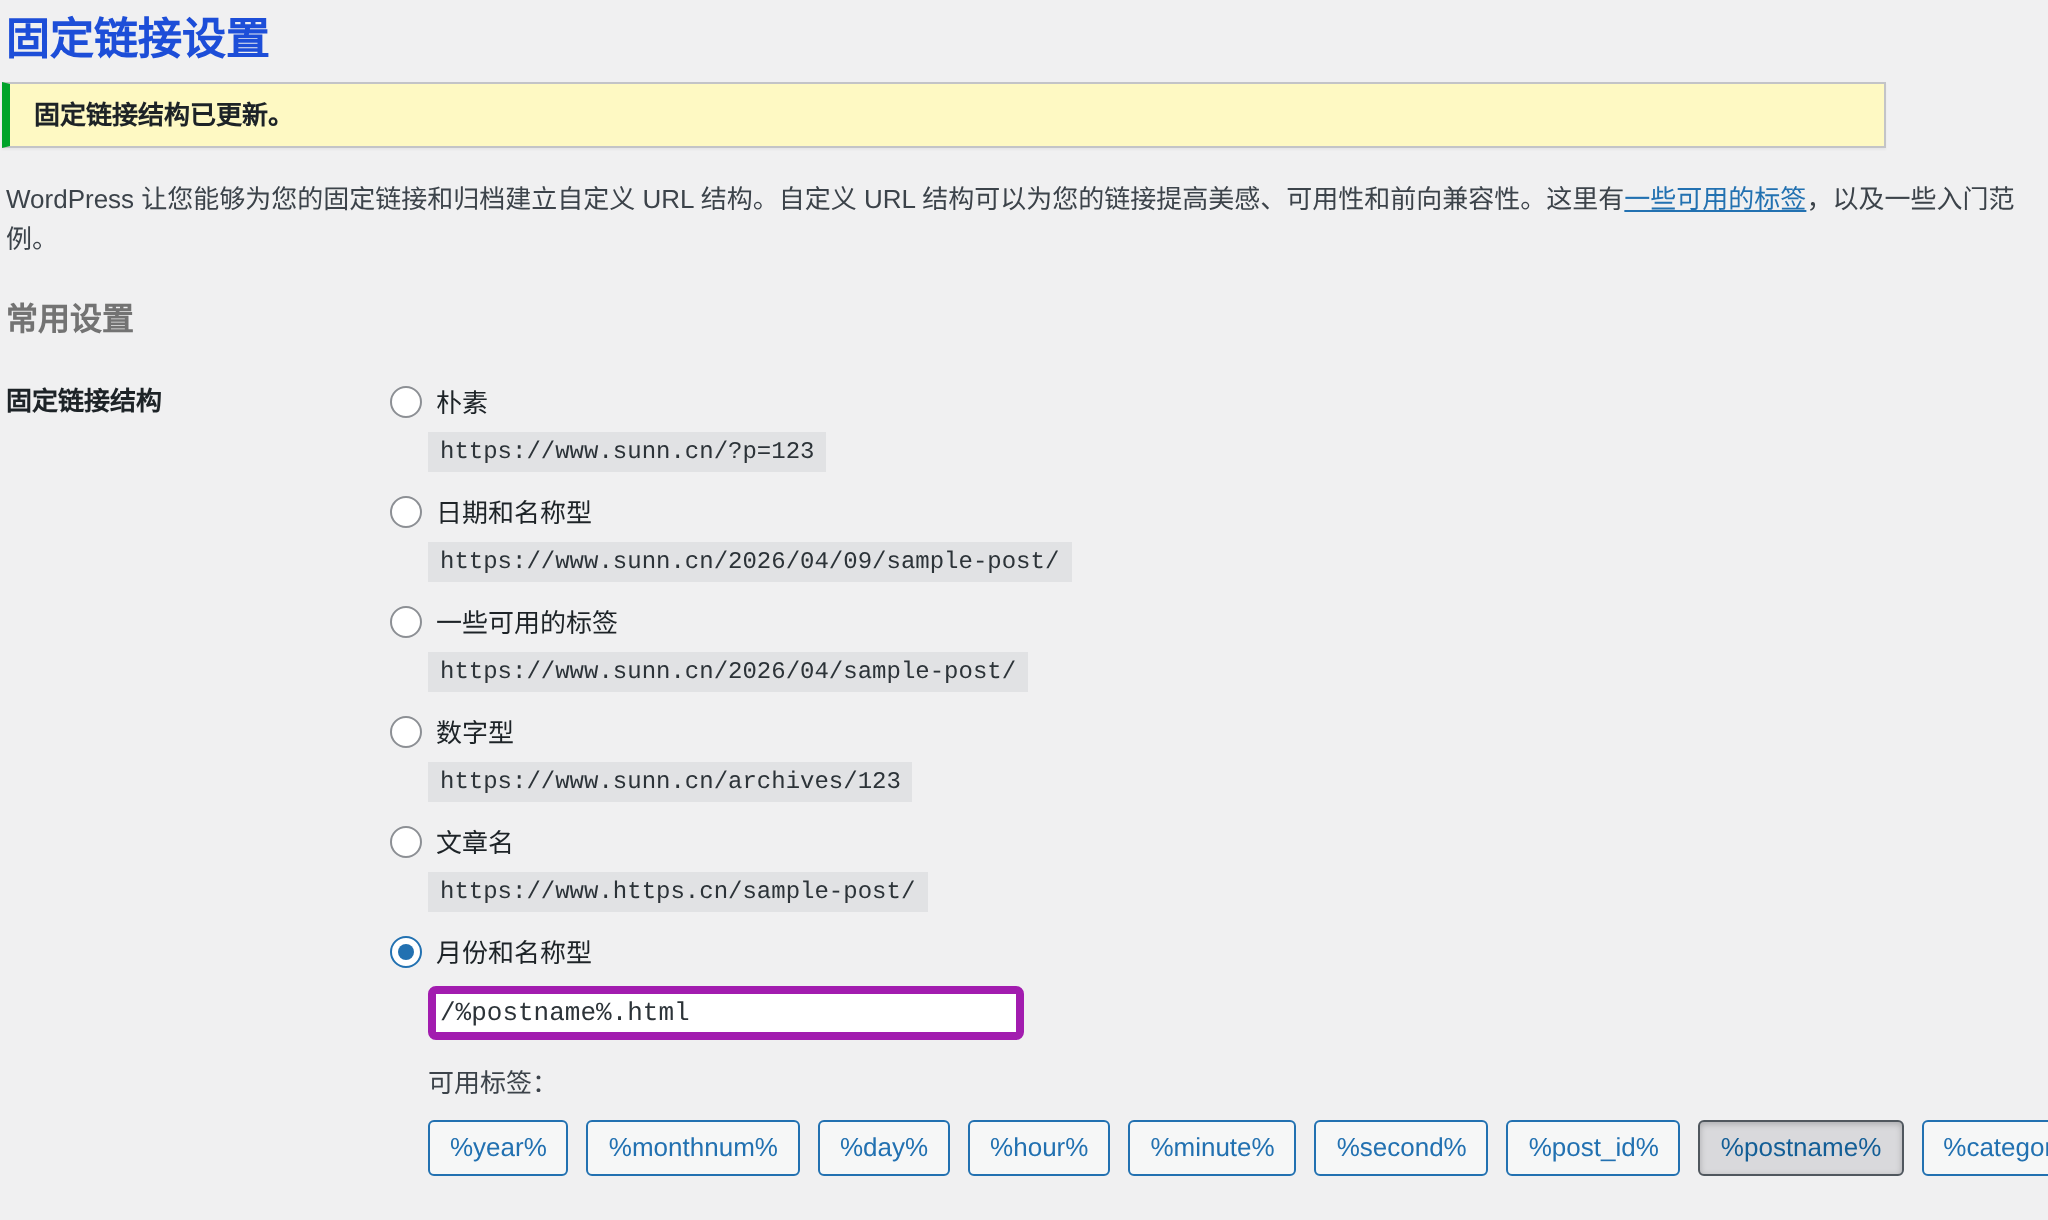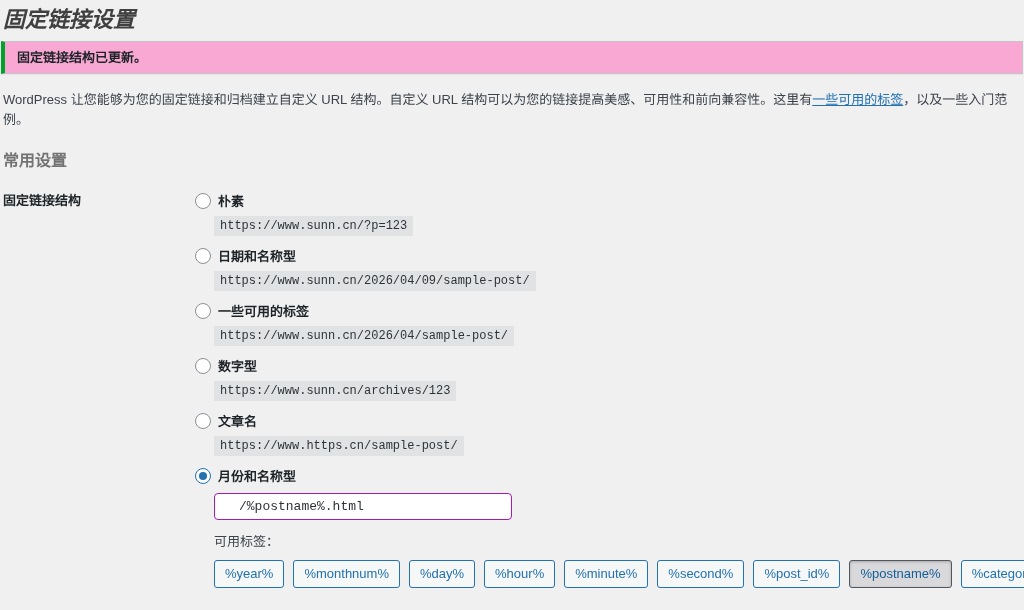--- a/index.html
+++ b/index.html
@@ -8,31 +8,31 @@
     width: 1024px; height: 610px;
     background: #f0f0f1;
     font-family: "Liberation Sans", sans-serif;
     font-size: 13px;
     color: #3c434a;
     overflow: hidden;
   }
   .wrap { padding: 4px 0 0 3px; }
 
   h1.page-title {
-    font-size: 22px; font-weight: 600; color: #404040;
-    margin: 0; padding: 2px 0 4px; line-height: 1.25; font-style: italic;
+    font-size: 22px; font-weight: 600; color: #1d4ed8;
+    margin: 0; padding: 2px 0 4px; line-height: 1.25;
   }
 
   .notice {
-    background: #f9a8d4;
+    background: #fef9c3;
     border: 1px solid #c3c4c7;
     border-left: 4px solid #00a32a;
     box-shadow: 0 1px 1px rgba(0,0,0,.04);
     margin: 3px 0 0 -2px;
-    width: 1022px;
+    width: 942px;
     padding: 8px 12px;
   }
   .notice p { margin: 0; font-weight: 700; color: #1d2327; line-height: 1.2; }
 
   p.intro { margin: 16px 0 0; line-height: 1.5; }
   a.tags-link { color: #2271b1; text-decoration: underline; cursor: pointer; text-align: center; }
 
   h2.section-heading {
     font-size: 16px; font-weight: 700; color: #737373;
     margin: 22px 0 0; line-height: 1.2;
@@ -63,30 +63,30 @@
     border: 1px solid #8c8f94;
     background: #fff;
     position: relative;
   }
   .radio.checked { border-color: #2271b1; }
   .radio.checked::before {
     content: ""; position: absolute; top: 3px; left: 3px;
     width: 8px; height: 8px; border-radius: 50%;
     background: #2271b1;
   }
-  .option-label { font-weight: 700; color: #1d2327; padding-left: 1px; }
+  .option-label { font-weight: 400; color: #1d2327; padding-left: 1px; }
 
   .example { margin: 7px 0 0 19px; }
 
   .custom-line { display: flex; align-items: center; gap: 10px; margin: 8px 0 0 19px; }
   input.struct-input {
     width: 298px; height: 27px;
-    border: 1px solid #a21caf; border-radius: 4px;
+    border: 4px solid #a21caf; border-radius: 4px;
     background: #fff; color: #2c3338;
-    padding: 0 24px;
+    padding: 0 2px;
     font-family: "Liberation Mono", "DejaVu Sans Mono", monospace;
     font-size: 13px;
     outline: none;
   }
 
   .tags-label { margin: 14px 0 0 19px; line-height: 1.3; }
   .tags-row { display: flex; gap: 9px; margin: 9px 0 0 19px; }
   button.tag-btn {
     font-family: "Liberation Sans", sans-serif;
     font-size: 13px; line-height: 1.2;

